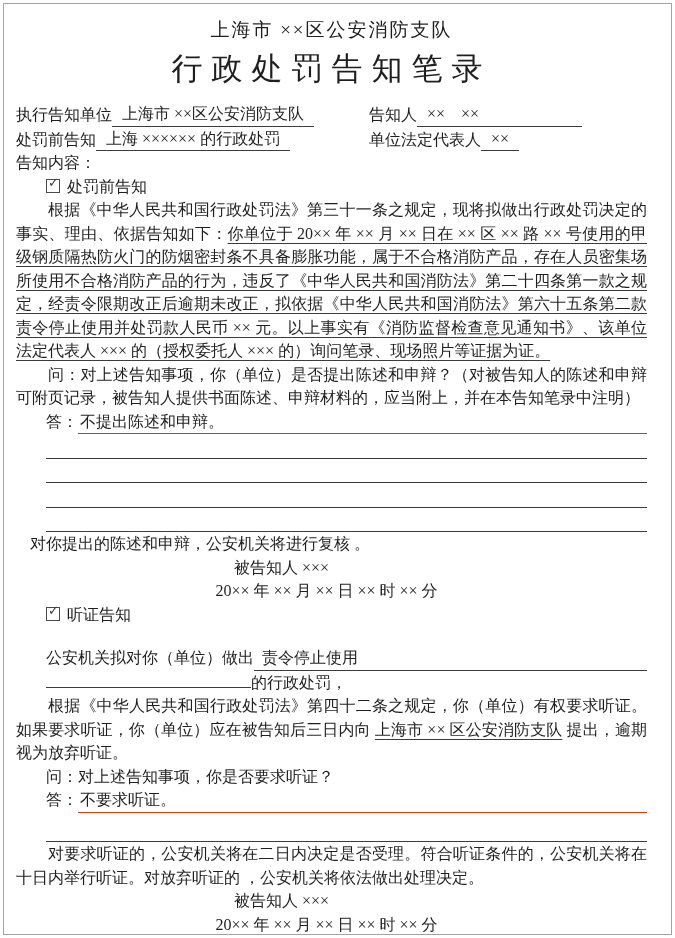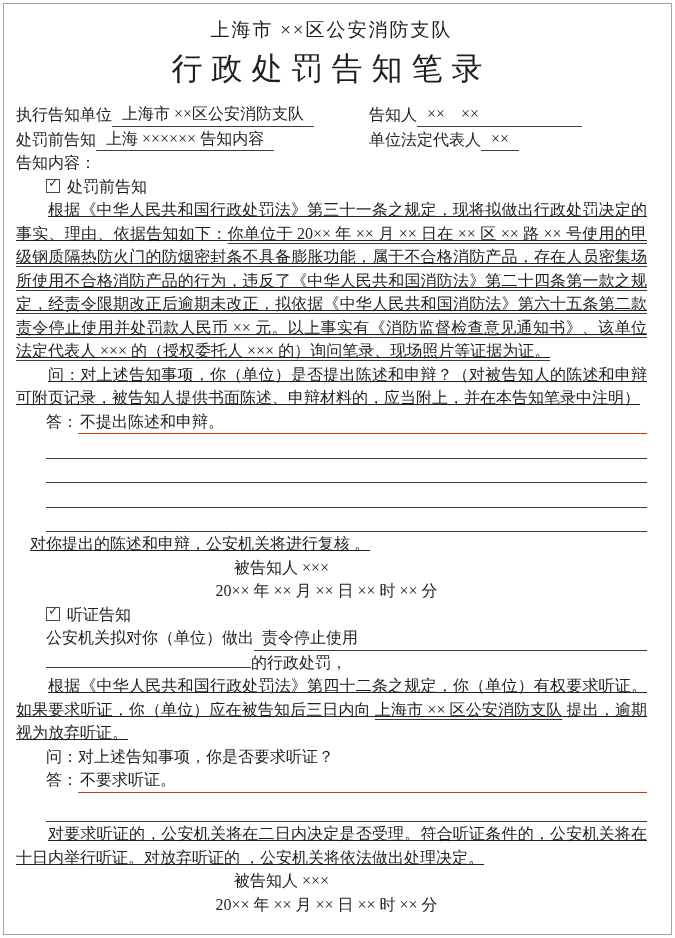--- a/index.html
+++ b/index.html
@@ -24,34 +24,34 @@
 
   .cb-line { line-height:23.5px; padding-left:30px; display:flex; align-items:center; }
   .checkbox {
     display:inline-block; width:12px; height:12px; border:1px solid #4a4a4a;
     position:relative; margin-right:7px; flex:0 0 auto; background:#fff;
   }
   .checkbox .tick { position:absolute; left:1px; top:-4px; font-size:13px; line-height:13px; color:#3a3a3a;
     font-family:"DejaVu Sans",sans-serif; }
   .checkbox .tick::before { content:"✓"; }
 
-  .para { margin:0; text-align:justify; text-indent:2em; line-height:23.5px;text-decoration:underline; }
+  .para { margin:0; text-align:justify; text-indent:2em; line-height:23.5px; }
   .u { text-decoration:underline; text-underline-offset:4px; text-decoration-color:#3c3c3c; text-decoration-thickness:1px; }
 
   .ans-row { display:flex; line-height:23.5px; padding-left:30px; }
   .ans-label { white-space:nowrap; flex:0 0 auto; }
   .ans-value { flex:1 1 auto; border-bottom:1px solid #c2410c; padding-left:2px; }
 
   .blank-line { height:23.5px; border-bottom:1px solid #3c3c3c; margin-left:30px; }
   .mt5 { margin-top:5px; }
 
   .sign-name { text-align:center; padding-right:100px; line-height:23.5px; }
   .sign-date { text-align:center; padding-right:10px; line-height:23.5px; }
 
-  .mixed-row { display:flex; line-height:23.5px; padding-left:30px; }
+  .mixed-row { display:flex; line-height:23.5px; padding-left:30px;margin-top:20px; }
   .mixed-prefix { white-space:nowrap; flex:0 0 auto; }
   .mixed-fill { flex:1 1 auto; border-bottom:1px solid #3c3c3c; padding-left:8px; }
   .blank-underline { display:inline-block; width:205px; height:1em; border-bottom:1px solid #3c3c3c; margin-left:30px; vertical-align:baseline; }
 </style>
 </head>
 <body>
 
 <div class="frame"></div>
 
 <div class="content">
@@ -66,21 +66,21 @@
     </div>
     <div class="field">
       <span class="lbl">告知人</span>
       <span class="val val-wide">××　××</span>
     </div>
   </div>
 
   <div class="frow">
     <div class="field f-left">
       <span class="lbl">处罚前告知</span>
-      <span class="val">上海 ×××××× 告知内容</span>
+      <span class="val">上海 ×××××× 的行政处罚</span>
     </div>
     <div class="field">
       <span class="lbl">单位法定代表人</span>
       <span class="val">××</span>
     </div>
   </div>
 
   <div class="line">告知内容：</div>
 
   <div class="cb-line">

